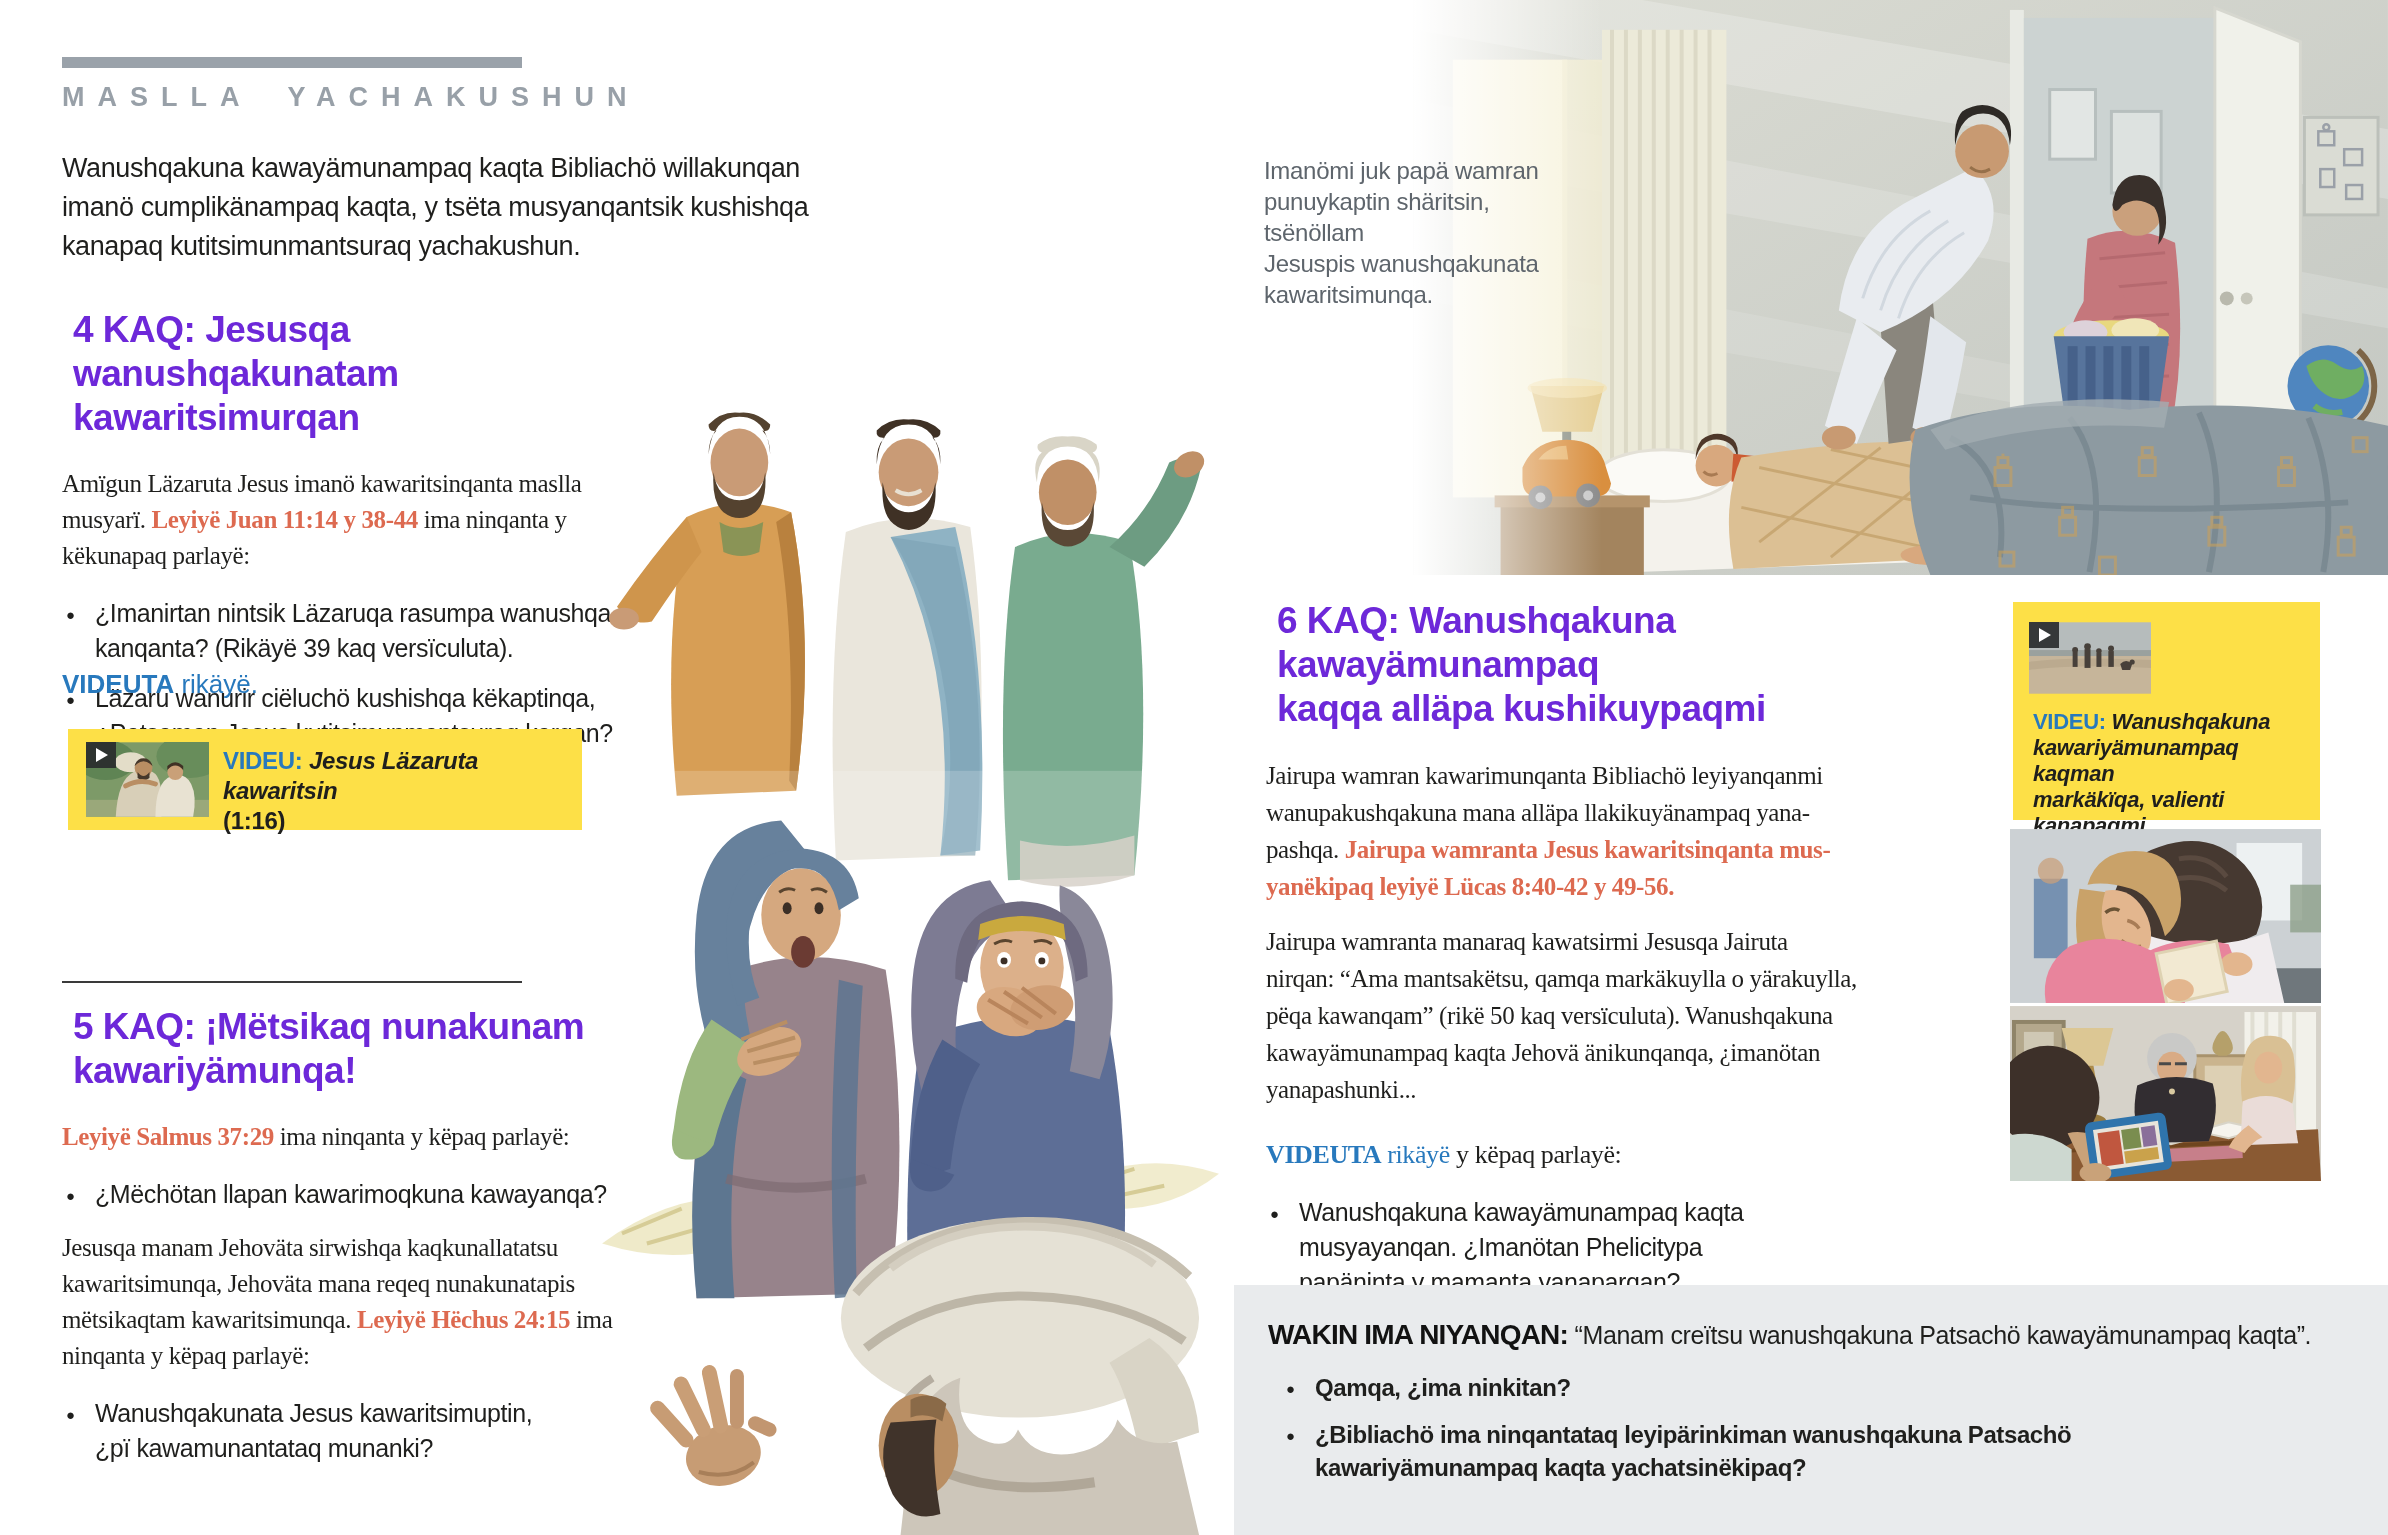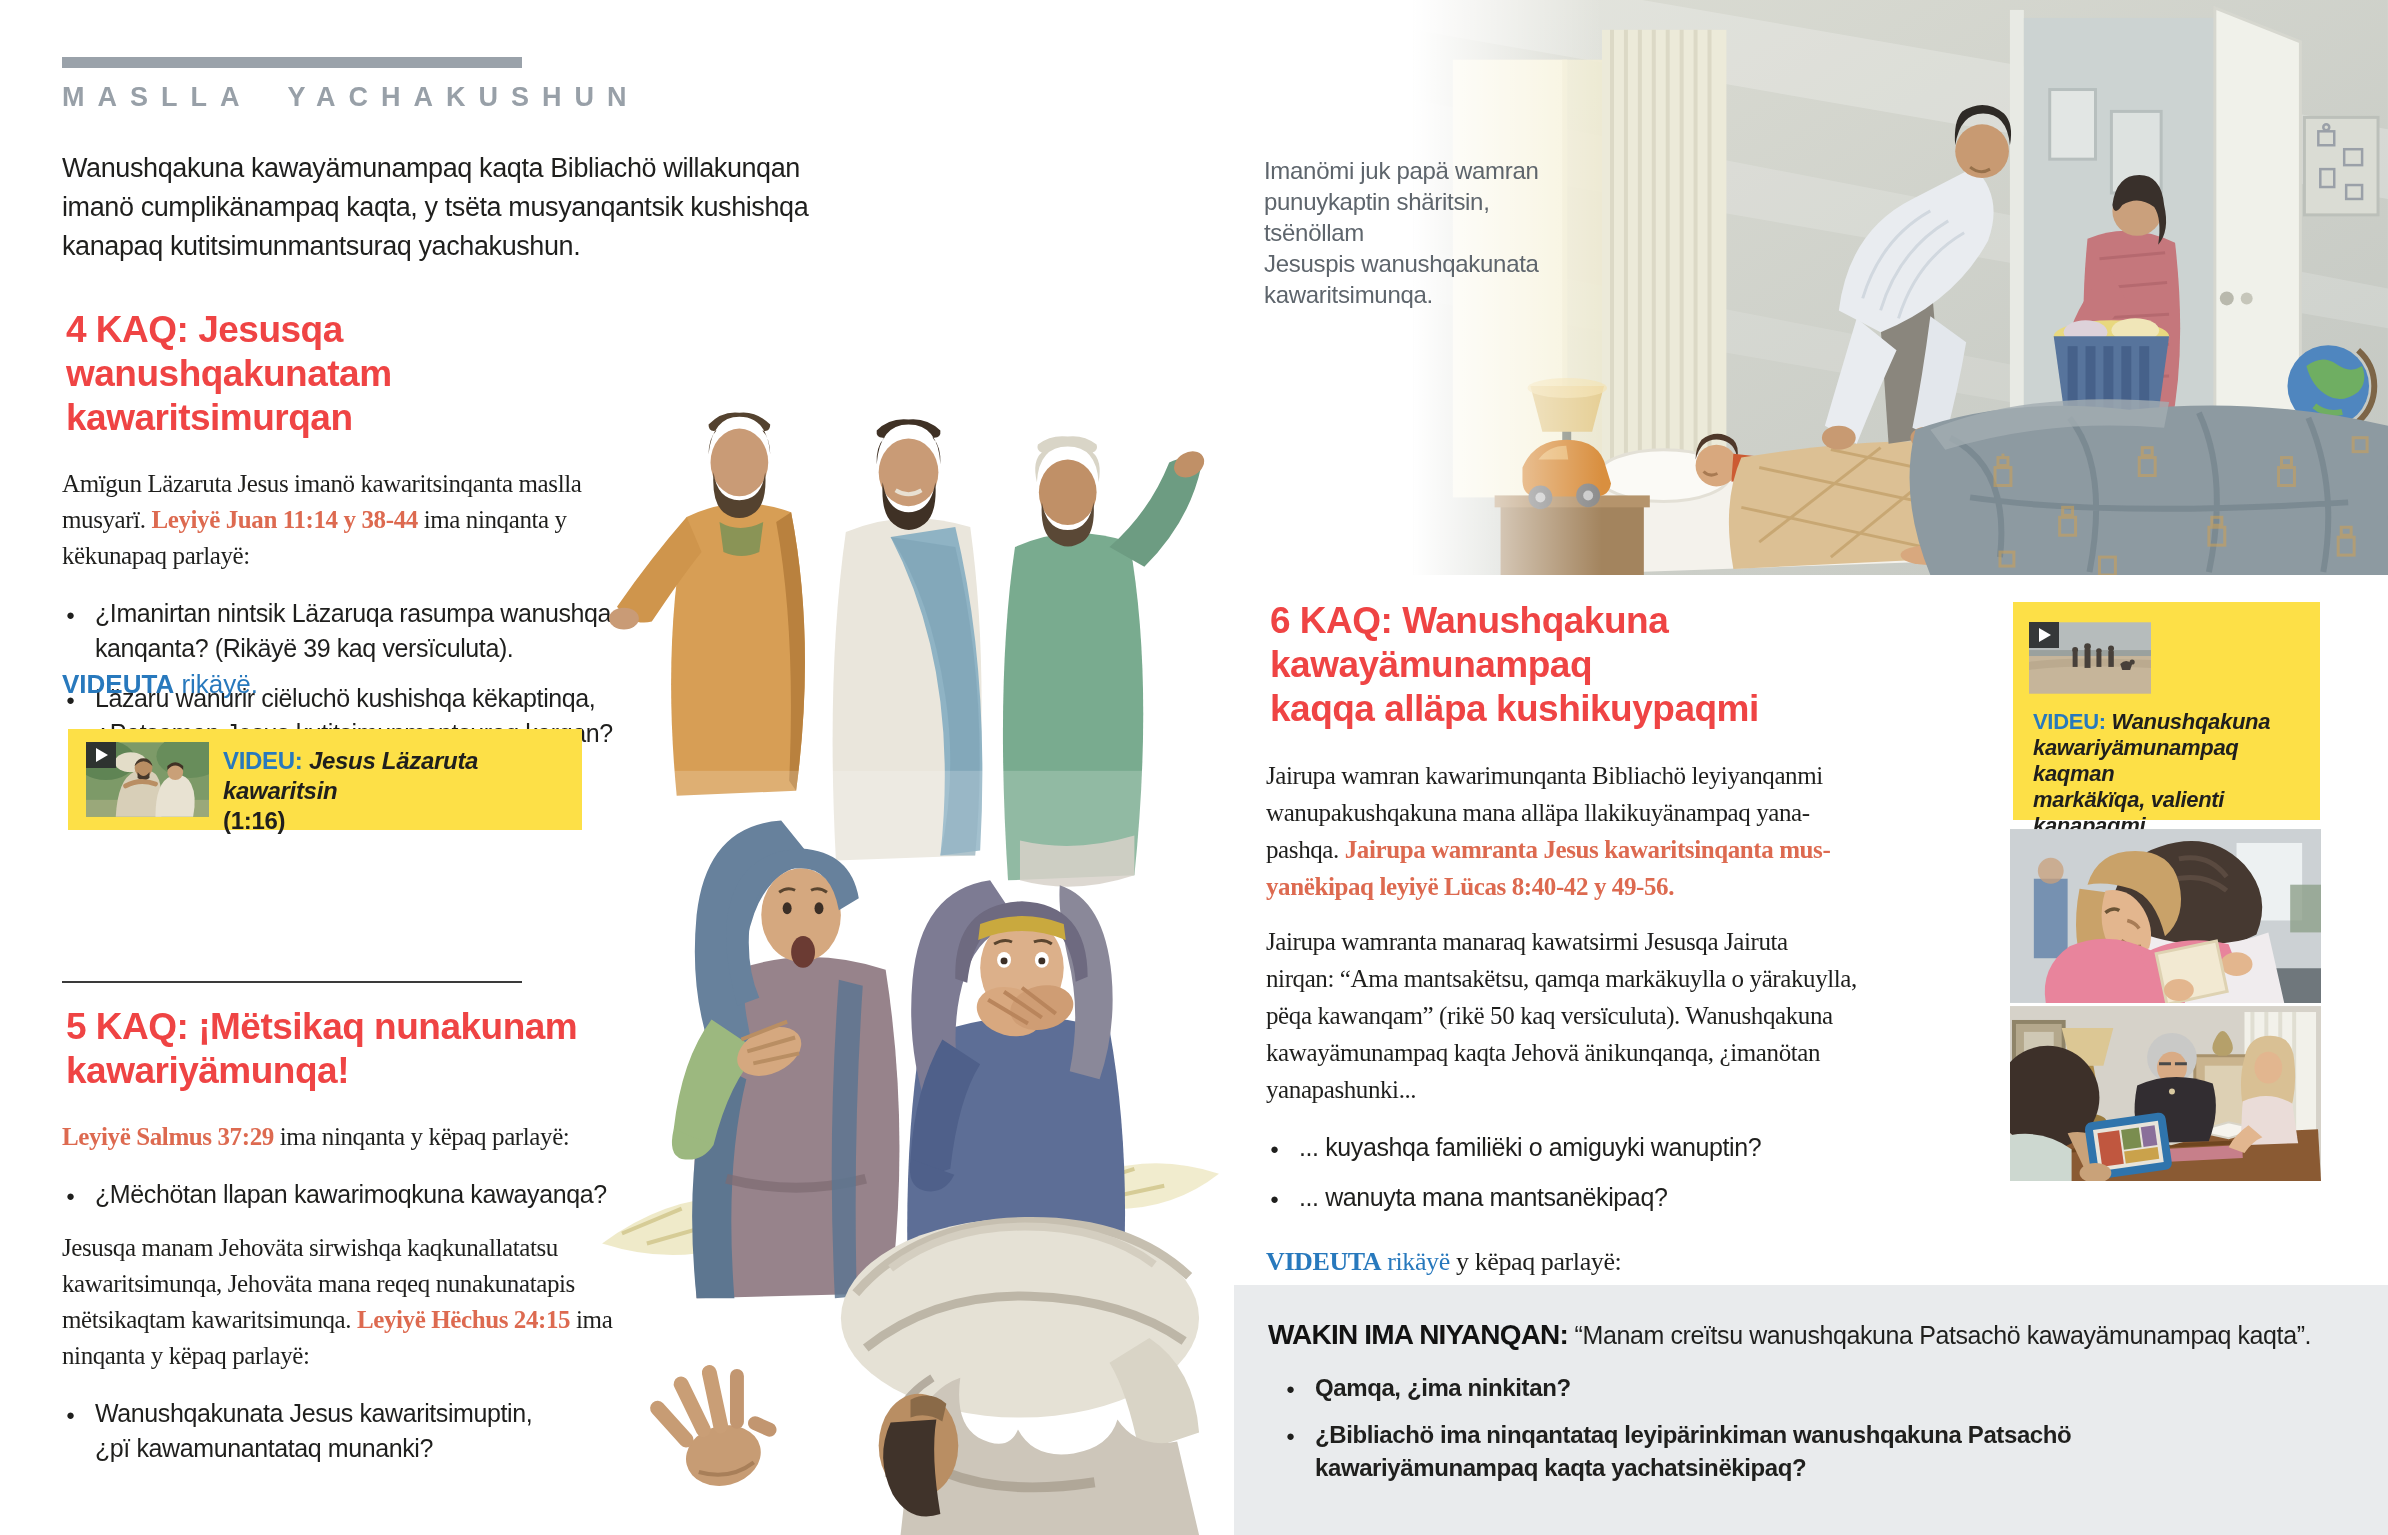--- a/index.html
+++ b/index.html
@@ -6,21 +6,21 @@
   .page{position:relative;width:2388px;height:1535px;background:#ffffff;overflow:hidden;
         font-family:"Liberation Sans", sans-serif;color:#1f1f1d;}
   .abs{position:absolute;}
   .pre{white-space:pre-line;}
 
   
   .topbar{left:62px;top:57px;width:460px;height:11px;background:#9aa2aa;}
   .eyebrow{left:62px;top:82px;font-size:27px;font-weight:bold;letter-spacing:13px;word-spacing:16px;color:#98a0a8;}
   .intro{left:62px;top:149px;width:856px;font-size:27px;line-height:39px;letter-spacing:-0.4px;}
 
-  .h-orange{font-size:37px;line-height:44px;font-weight:bold;color:#ef4444;letter-spacing:-0.5px;margin:0 0 26px 4px;}
+  .h-orange{font-size:37px;line-height:44px;font-weight:bold;color:#6d28d9;letter-spacing:-0.5px;margin:0 0 26px 11px;}
   .body-p{font-size:25px;line-height:36px;letter-spacing:-0.4px;margin:0;font-family:Liberation Serif, serif;}
   .lred{color:#dd6a50;font-weight:bold;}
   .lblue{color:#2879bd;}
   .bblue{color:#2879bd;font-weight:bold;}
 
   ul.blist{list-style:none;margin:22px 0 0 0;padding:0;}
   ul.blist li{position:relative;padding-left:33px;margin-top:15px;font-size:25px;line-height:35px;letter-spacing:-0.4px;}
   ul.blist li::before{content:"●";position:absolute;left:4px;top:1px;font-size:15px;}
 
   .sec4{left:62px;top:308px;width:597px;}
@@ -432,24 +432,20 @@
 kaqqa alläpa kushikuypaqmi</h2>
     <p class="body-p pre"><span>Jairupa wamran kawarimunqanta Bibliachö leyiyanqanmi
 wanupakushqakuna mana alläpa llakikuyänampaq yana-
 pashqa. </span><span class="lred">Jairupa wamranta Jesus kawaritsinqanta mus-
 yanëkipaq leyiyë Lücas 8:40-42 y 49-56.</span></p>
     <p class="body-p pre mt26">Jairupa wamranta manaraq kawatsirmi Jesusqa Jairuta
 nirqan: “Ama mantsakëtsu, qamqa markäkuylla o yärakuylla,
 pëqa kawanqam” (rikë 50 kaq versïculuta). Wanushqakuna
 kawayämunampaq kaqta Jehovä änikunqanqa, ¿imanötan
 yanapashunki...</p>
-    <ul class="blist">
-      <li class="pre">... kuyashqa familiëki o amiguyki wanuptin?</li>
-      <li class="pre">... wanuyta mana mantsanëkipaq?</li>
-    </ul>
     <p class="body-p cta6"><span class="bblue">VIDEUTA</span><span class="lblue"> rikäyë</span><span> y këpaq parlayë:</span></p>
     <ul class="blist">
       <li class="pre">Wanushqakuna kawayämunampaq kaqta
 musyayanqan. ¿Imanötan Phelicitypa
 papäninta y mamanta yanaparqan?</li>
     </ul>
   </div>
 
   <div class="abs vbox vbox6">
     <div class="thumb thumb6">

